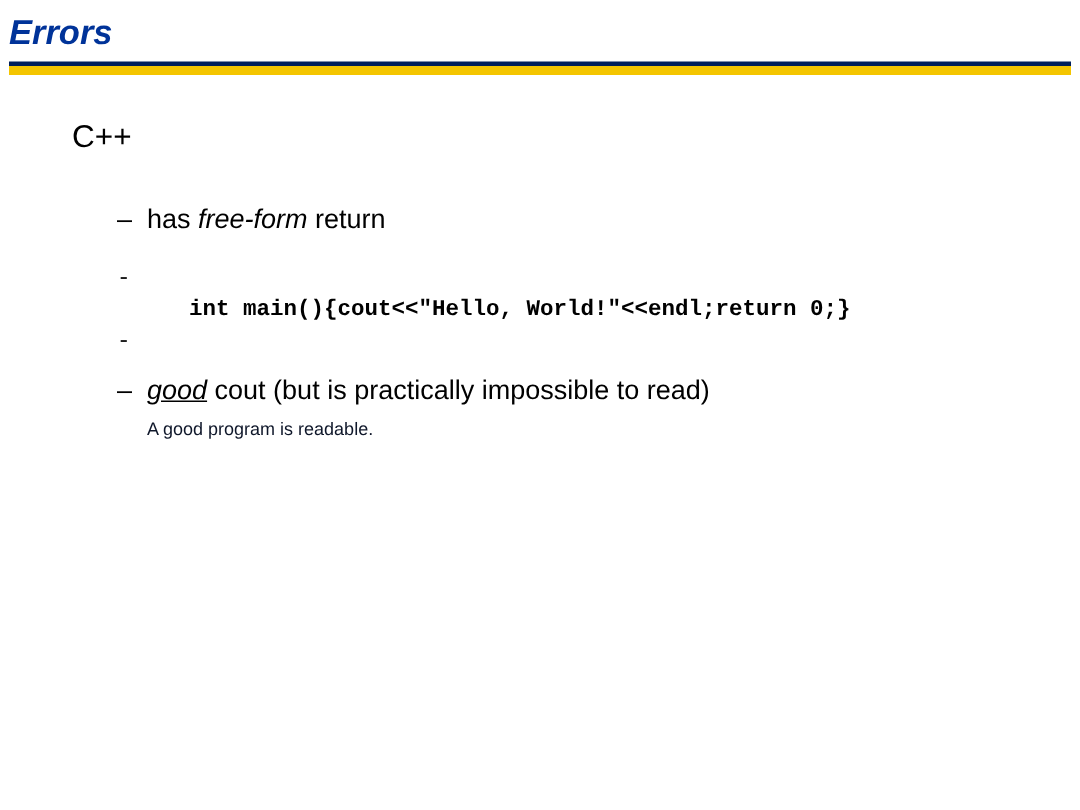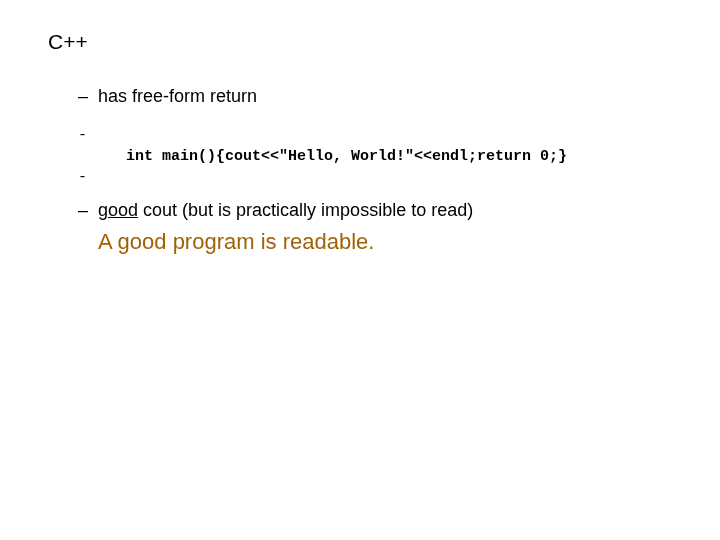--- a/index.html
+++ b/index.html
@@ -55,21 +55,21 @@
       width: 20px;
       flex-shrink: 0;
       font-size: 18px;
       color: #000;
     }
     .bullet-text {
       font-size: 18px;
       color: #000;
       line-height: 1.4;
     }
-    .italic { }
+    .italic { font-style: italic; }
     .underline { text-decoration: underline; }
     .code-row {
       display: flex;
       align-items: baseline;
       margin: 4px 0;
     }
     .code-dash {
       width: 20px;
       flex-shrink: 0;
       font-family: "Courier New", Courier, monospace;
@@ -79,30 +79,37 @@
     .code-text {
       font-family: "Courier New", Courier, monospace;
       font-size: 15px;
       font-weight: bold;
       color: #000;
       white-space: pre;
       padding-left: 28px;
     }
     .spacer-small { height: 8px; }
     .sub-text {
-      font-size: 22px;
-      color: #a16207;
+      font-size: 12px;
+      color: #0f172a;
       padding-left: 20px;
       margin-top: 6px;
     }
   </style>
 </head>
 <body>
 
 <div class="slide">
+  <div class="title-area">
+    <div class="title">Errors</div>
+    <div class="underline-block">
+      <div class="line-navy"></div>
+      <div class="line-gold"></div>
+    </div>
+  </div>
 
   <div class="content">
     <div class="heading">C++</div>
 
     <div class="bullets">
 
       <div class="bullet-row">
         <div class="dash">–</div>
         <div class="bullet-text">
           <span>has </span><span class="italic">free-form</span><span> return</span>

